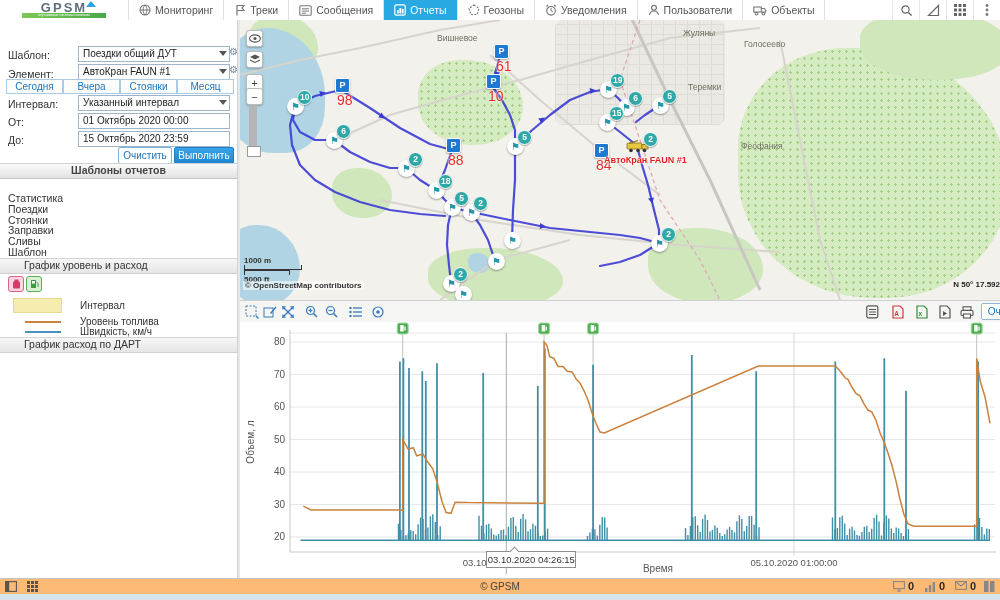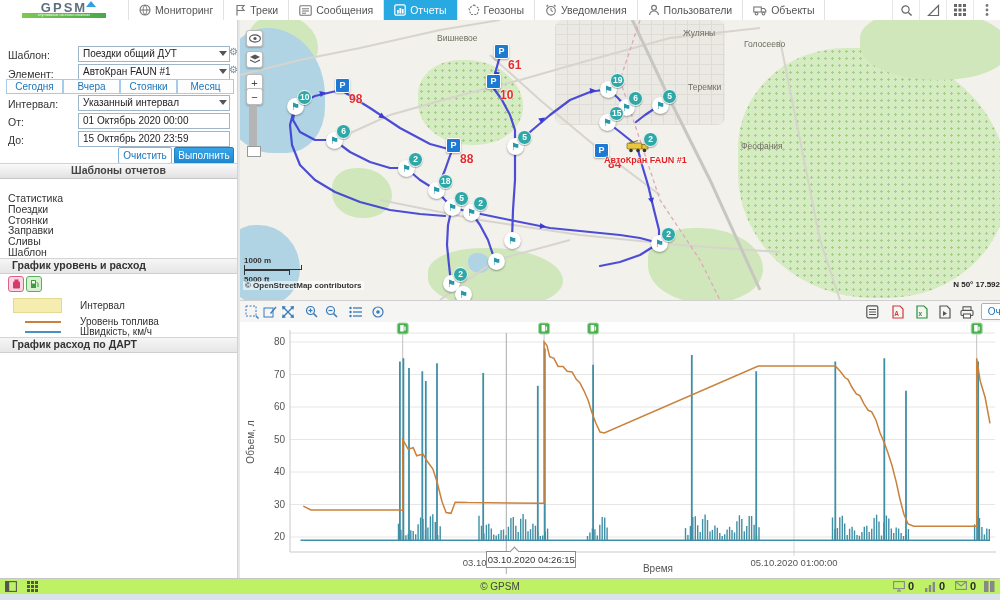--- a/index.html
+++ b/index.html
@@ -24,55 +24,55 @@
   .finput{position:absolute;left:78px;width:146px;height:14px;border:1px solid #9db6cc;background:#fff;font-size:10px;color:#222;line-height:14px;padding-left:4px;}
   .finput .arr{position:absolute;right:2px;top:4px;width:0;height:0;border-left:4px solid transparent;border-right:4px solid transparent;border-top:5px solid #555;}
   .wrench{position:absolute;left:229px;width:10px;height:10px;color:#7a8a99;font-size:10px;line-height:10px;cursor:pointer;}
   .rangebtn{position:absolute;top:59px;height:13px;border:1px solid #a9cbe8;background:#fdfdfd;color:#1b75bb;font-size:10px;text-align:center;line-height:13px;cursor:pointer;}
   .formbtn{position:absolute;top:127px;height:15px;font-size:10px;text-align:center;line-height:15px;border-radius:2px;cursor:pointer;}
   #btn-clear{left:118px;width:52px;border:1px solid #7fb4dd;color:#1b75bb;background:#fff;}
   #btn-run{left:174px;width:58px;border:1px solid #1d7fc2;color:#fff;background:linear-gradient(#3aa4e8,#1d86cf);}
   .sechdr{position:absolute;left:0;width:237px;text-align:center;font-weight:bold;font-size:10.5px;color:#444;background:linear-gradient(#fafafa,#e2e2e2);border-top:1px solid #d2d2d2;border-bottom:1px solid #c6c6c6;line-height:13px;cursor:pointer;}
   #sec-result{background:linear-gradient(#55b1ea,#1d84cc);color:#fff;border-bottom:1px solid #1670b3;}
   .repitem{position:absolute;left:0;width:229px;height:11px;padding-left:8px;font-size:10.5px;color:#333;line-height:11px;border-bottom:1px solid #ececec;cursor:pointer;background:#fff;}
-  .grsec{position:absolute;left:0;width:229px;padding-left:12px;font-size:10.5px;color:#333;background:linear-gradient(#f6f6f6,#e6e6e6);border-top:1px solid #d5d5d5;border-bottom:1px solid #cfcfcf;line-height:13px;cursor:pointer;font-weight:bold;}
+  .grsec{position:absolute;left:0;width:229px;padding-left:24px;font-size:10.5px;color:#333;background:linear-gradient(#f6f6f6,#e6e6e6);border-top:1px solid #d5d5d5;border-bottom:1px solid #cfcfcf;line-height:13px;cursor:pointer;}
   .legline{position:absolute;left:25px;width:36px;height:0;border-top:2px solid;}
   .legtext{position:absolute;left:80px;font-size:10px;color:#333;}
   .iconbtn{position:absolute;width:14px;height:14px;border-radius:3px;border:1px solid;display:flex;align-items:center;justify-content:center;cursor:pointer;}
   
   #splitter{left:237px;top:20px;width:3px;height:558px;background:#e4e8eb;border-left:1px solid #cdd3d8;}
   
   #map{left:240px;top:20px;width:760px;height:280px;background:#f3f1ec;overflow:hidden;}
   .mpatch{position:absolute;border-radius:40% 55% 45% 50%;}
   .green{background:#cfe7ba;}
   .forest{background:#d5ebc2;background-image:radial-gradient(#a4cd86 1px,transparent 1.3px);background-size:7px 7px;}
   .water{background:#b0d4e4;}
   .urban{background:#eae9e4;background-image:repeating-linear-gradient(90deg,#dedcd4 0 1px,transparent 1px 12px),repeating-linear-gradient(0deg,#dedcd4 0 1px,transparent 1px 10px);}
   .plabel{position:absolute;font-size:8.5px;color:#6d6d5e;white-space:nowrap;}
   .mctl{position:absolute;width:15px;height:15px;background:#fff;border:1px solid #bbb;border-radius:3px;box-shadow:0 1px 2px rgba(0,0,0,.25);display:flex;align-items:center;justify-content:center;font-size:11px;color:#444;cursor:pointer;}
   .pmark{position:absolute;width:13px;height:13px;background:#1e79d2;border:1px solid #fff;border-radius:2px;color:#fff;font-size:9px;font-weight:bold;text-align:center;line-height:12px;box-shadow:0 1px 2px rgba(0,0,0,.3);cursor:pointer;}
-  .pcount{position:absolute;font-size:12px;font-weight:bold;color:#e62b2b;text-shadow:0 0 2px #fff,0 0 2px #fff;margin-left:12px;}
+  .pcount{position:absolute;font-size:14px;font-weight:normal;color:#e62b2b;text-shadow:0 0 2px #fff,0 0 2px #fff;}
   .tmark{position:absolute;width:17px;height:17px;background:#fff;border-radius:50%;box-shadow:0 1px 2px rgba(0,0,0,.35);display:flex;align-items:center;justify-content:center;color:#2798a8;font-size:10px;cursor:pointer;}
   .tbadge{position:absolute;min-width:9px;height:13px;padding:0 2px;background:#2fa8a8;border:1px solid #fff;border-radius:8px;color:#fff;font-size:8.5px;font-weight:bold;text-align:center;line-height:12px;box-shadow:0 1px 1px rgba(0,0,0,.3);}
   #veh-label{position:absolute;font-size:9px;font-weight:bold;color:#e21f1f;text-shadow:0 0 2px #fff,0 0 2px #fff,0 0 3px #fff;white-space:nowrap;cursor:pointer;}
   #scalebar{position:absolute;left:4px;top:236px;font-size:8px;font-weight:bold;color:#333;}
   #scalebar .ln{width:56px;height:4px;border:1px solid #333;border-top:none;}
   #scalebar .ln2{width:44px;height:4px;border:1px solid #333;border-bottom:none;margin-top:0;}
   #attribution{position:absolute;left:3px;top:261px;font-size:8px;font-weight:bold;color:#333;background:rgba(255,255,255,.55);padding:0 2px;}
   #coords{position:absolute;right:0px;top:260px;font-size:8px;font-weight:bold;color:#222;white-space:nowrap;}
   
   #maptools{left:240px;top:300px;width:760px;height:22px;background:#f5f5f3;border-top:1px solid #d0d0d0;border-bottom:1px solid #d0d0d0;}
   .tool{position:absolute;top:3px;width:16px;height:16px;display:flex;align-items:center;justify-content:center;cursor:pointer;}
   #btn-chart-clear{position:absolute;left:741px;top:2px;height:15px;width:55px;background:#fff;border:1px solid #96b7d4;border-radius:2px;color:#1b75bb;font-size:10px;line-height:15px;text-align:center;cursor:pointer;}
   
   #chartpanel{left:240px;top:322px;width:760px;height:256px;background:#fff;}
   #tooltip{position:absolute;left:246px;top:229px;width:88px;height:15px;background:#fff;border:1px solid #8d8d8d;font-size:9.5px;color:#333;text-align:center;line-height:15px;z-index:5;}
   #tooltip .caret{position:absolute;left:24px;top:-4px;width:6px;height:6px;background:#fff;border-left:1px solid #8d8d8d;border-top:1px solid #8d8d8d;transform:rotate(45deg);}
   
-  #statusbar{left:0;top:578px;width:1000px;height:15px;background:#bef264;border-top:1px solid #c6c6c6;font-size:10px;color:#444;}
+  #statusbar{left:0;top:578px;width:1000px;height:15px;background:#fdba74;border-top:1px solid #c6c6c6;font-size:10px;color:#444;}
   #statusbar .center{position:absolute;left:0;width:1000px;text-align:center;top:2px;}
   .sbicon{position:absolute;top:2px;cursor:pointer;}
   .sbcount{position:absolute;top:1px;font-size:11px;font-weight:bold;color:#2b2b2b;}
   #bottomstrip{left:0;top:594px;width:1000px;height:6px;background:#d9e3ec;}
   svg{display:block;}
 </style>
 </head>
 <body>
 
 <div id="topbar" class="abs">

